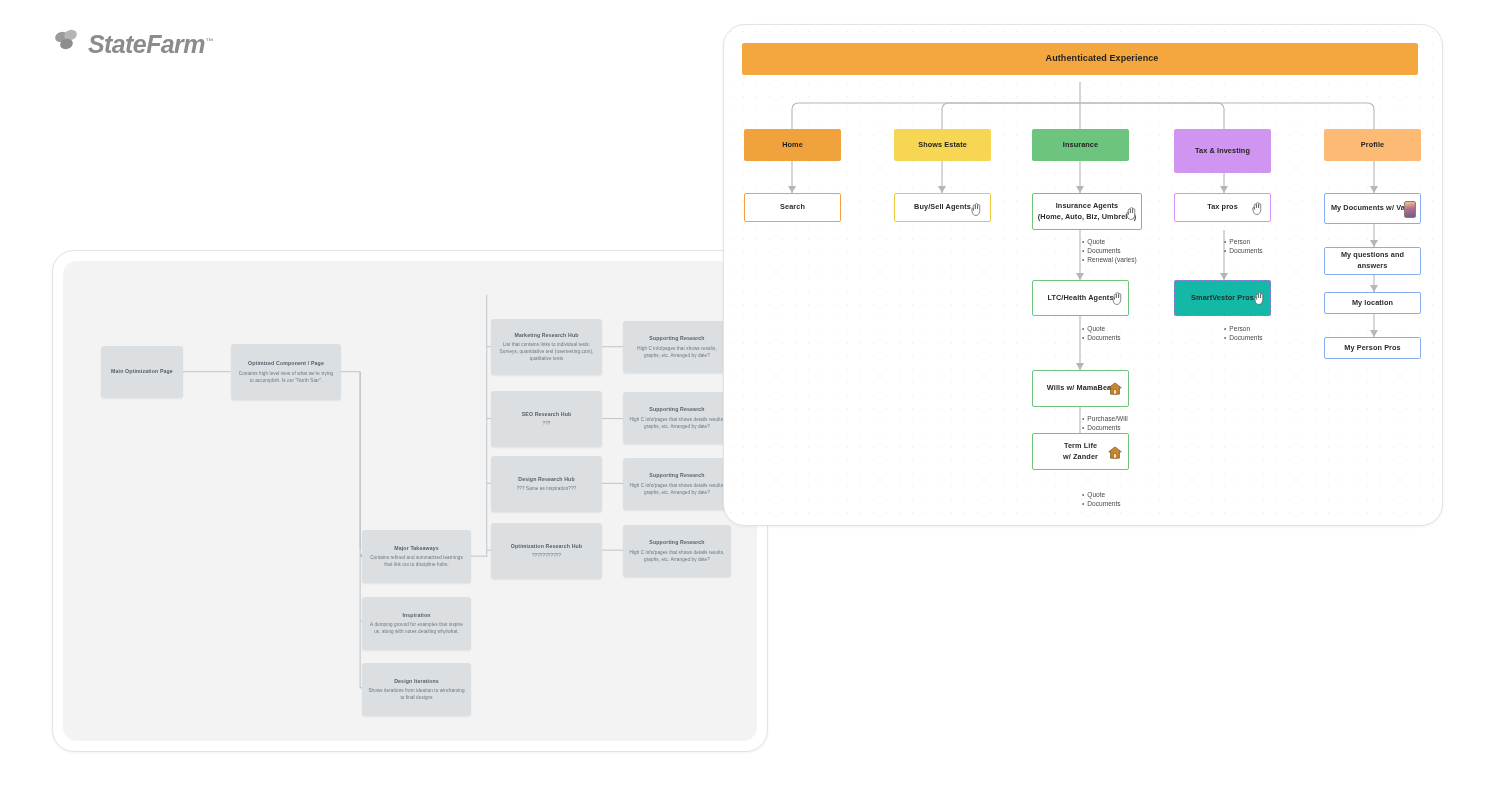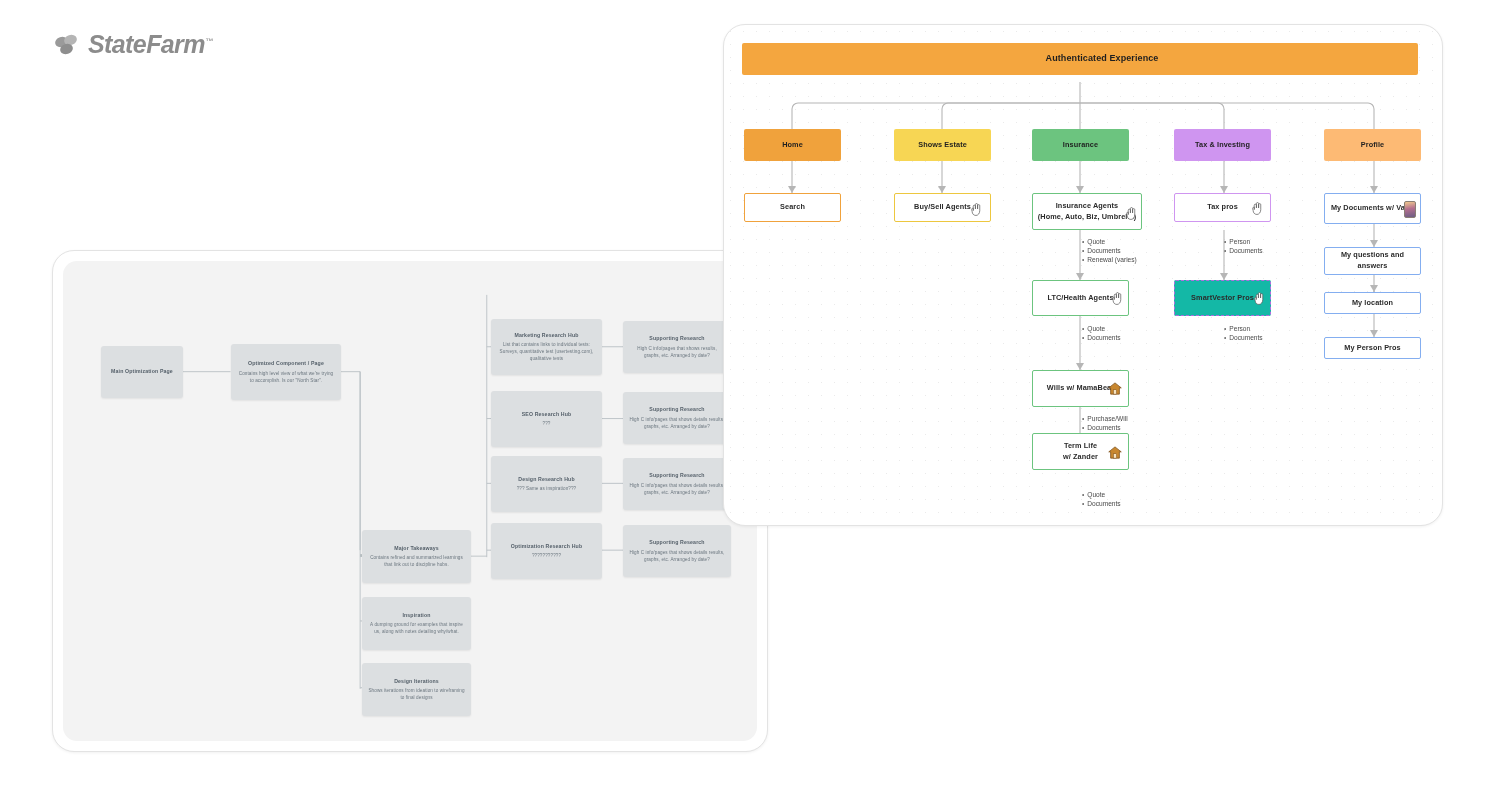--- a/index.html
+++ b/index.html
@@ -4,21 +4,21 @@
 <style>
   html,body{margin:0;padding:0;}
   body{
     width:1500px;height:808px;position:relative;overflow:hidden;
     background:#ffffff;
     font-family:"Liberation Sans","DejaVu Sans",sans-serif;
     -webkit-font-smoothing:antialiased;
   }
 
   
-  #logo{position:absolute;left:55px;top:30px;display:flex;align-items:center;gap:7px;}
+  #logo{position:absolute;left:55px;top:30px;display:flex;gap:7px;}
   #logo .mark{width:26px;height:20px;position:relative;flex:0 0 auto;}
   #logo .mark i{position:absolute;border-radius:50%;background:#9a9a9a;display:block;}
   #logo .mark i.a{width:13px;height:10px;left:0;top:2px;transform:rotate(-18deg);}
   #logo .mark i.b{width:13px;height:10px;left:9px;top:0px;transform:rotate(-18deg);background:#b5b5b5;}
   #logo .mark i.c{width:13px;height:10px;left:5px;top:9px;transform:rotate(-18deg);background:#8e8e8e;}
   #logo .wm{font-size:25px;font-weight:bold;font-style:italic;color:#8c8c8c;letter-spacing:-0.6px;white-space:nowrap;}
   #logo .tm{font-size:8px;color:#9a9a9a;vertical-align:super;}
 
   
   .panel{position:absolute;background:#fff;border:1px solid #e3e3e3;border-radius:22px;
@@ -250,21 +250,21 @@
 
   <div class="node filled" style="left:20px;top:104px;width:97px;height:32px;background:#f0a23c;text-align:right;">
     <span class="lbl">Home</span>
   </div>
   <div class="node filled" style="left:170px;top:104px;width:97px;height:32px;background:#f7d654;">
     <span class="lbl">Shows Estate</span>
   </div>
   <div class="node filled" style="left:308px;top:104px;width:97px;height:32px;background:#6cc47f;">
     <span class="lbl">Insurance</span>
   </div>
-  <div class="node filled" style="left:450px;top:104px;width:97px;height:32px;background:#cf95f0;text-align:right;">
+  <div class="node filled" style="left:450px;top:104px;width:97px;height:44px;background:#cf95f0;text-align:right;">
     <span class="lbl">Tax &amp; Investing</span>
   </div>
   <div class="node filled" style="left:600px;top:104px;width:97px;height:32px;background:#fdba74;">
     <span class="lbl">Profile</span>
   </div>
 
   <div class="node outline" style="left:20px;top:168px;width:97px;height:29px;border-color:#f0a23c;">
     <span class="lbl">Search</span>
   </div>
 

